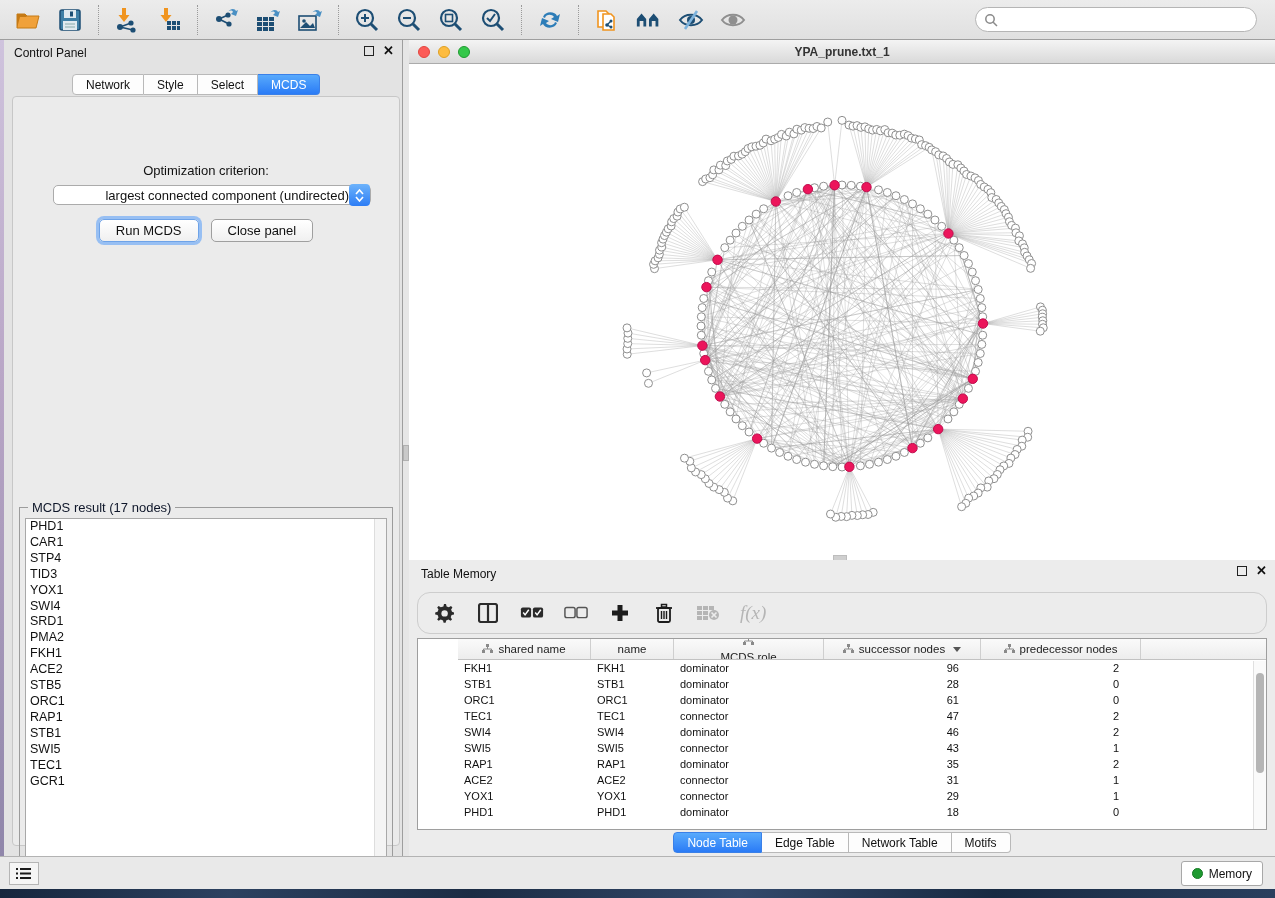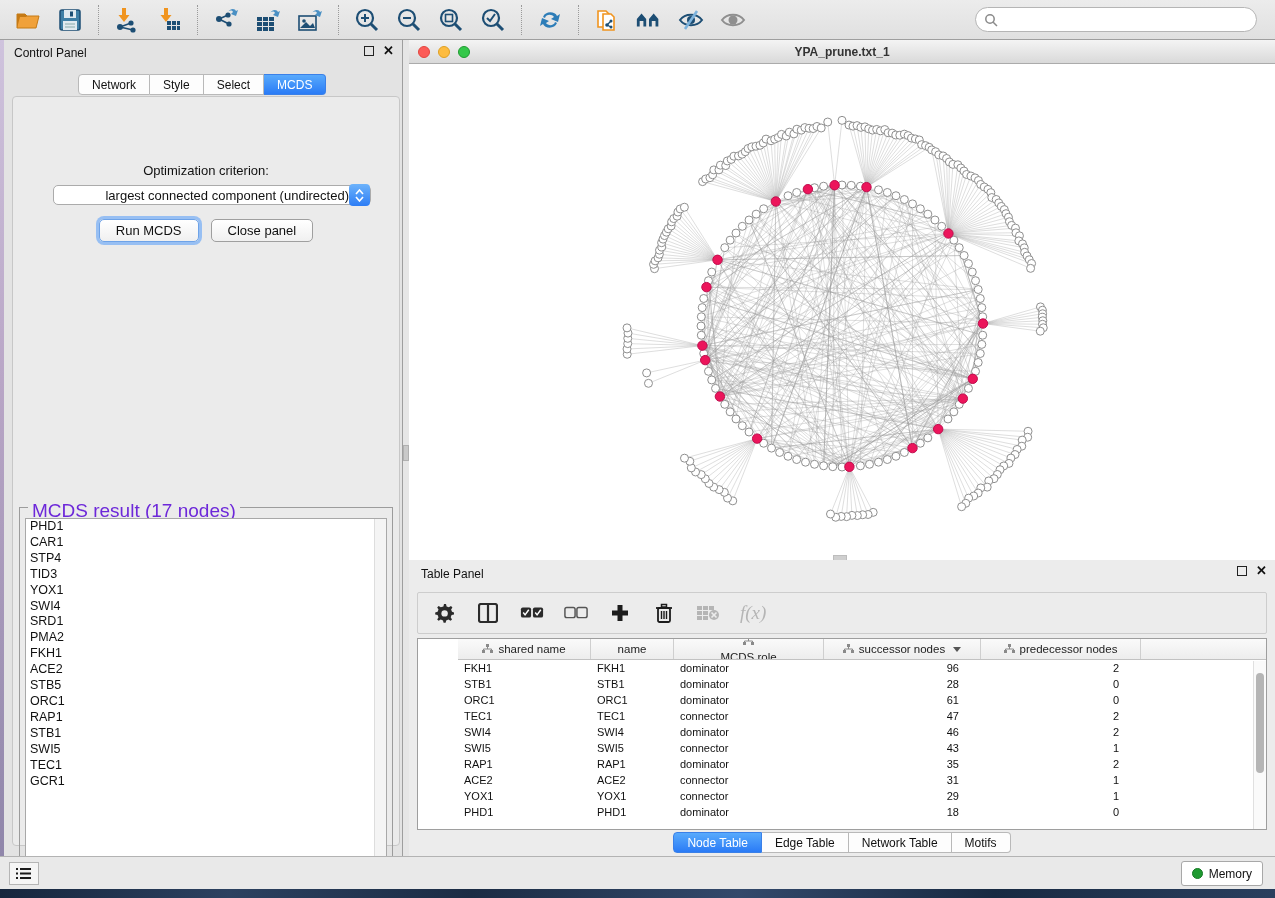--- a/index.html
+++ b/index.html
@@ -30,21 +30,21 @@
     background:#e3e3e3; border-right:1px solid #9e9e9e; }
   .cp-titlebar { position:relative; height:26px; display:flex; align-items:center; padding:0 10px; }
   .cp-title { font-size:12px; color:#111; }
   .panel-btns { position:absolute; right:8px; top:6px; display:flex; gap:9px; align-items:center; }
   .float-btn { width:10px; height:10px; border:1.5px solid #222; background:transparent; }
   .close-btn { font-size:13px; font-weight:bold; color:#111; line-height:10px; }
 
   .cp-inner { position:absolute; left:8px; top:56px; width:388px; height:750px;
     background:#ebebeb; border:1px solid #c7c7c7; border-radius:4px; }
 
-  .cp-tabs { position:absolute; left:74px; top:34px; display:flex; z-index:3; }
+  .cp-tabs { position:absolute; left:68px; top:34px; display:flex; z-index:3; }
   .cp-tab { height:21px; padding:0 13px; font-size:12px; display:flex; align-items:center;
     background:#fdfdfd; border:1px solid #b9b9b9; border-left:none; color:#111; }
   .cp-tab:first-child { border-left:1px solid #b9b9b9; border-radius:4px 0 0 4px; }
   .cp-tab:last-child { border-radius:0 4px 4px 0; }
   .cp-tab.selected { background:linear-gradient(#58aafc,#2a7bf6); color:#fff; border-color:#3a80e8; }
 
   .opt-label { position:absolute; left:0; top:66px; width:100%; text-align:center; font-size:13px; color:#111; }
   .dropdown { position:absolute; left:40px; top:88px; width:318px; height:20px; background:#fff;
     border:1px solid #ababab; border-radius:5px; display:flex; align-items:center;text-align:right; }
   .dropdown .dd-text { flex:1; font-size:13px; padding-left:8px; color:#111; white-space:nowrap; }
@@ -54,21 +54,21 @@
   .dd-stepper svg { display:block; }
 
   .cp-buttons { position:absolute; left:0; top:122px; width:100%; display:flex; justify-content:center; gap:12px; }
   .mac-btn { height:23px; padding:0 16px; background:linear-gradient(#ffffff,#f0f0f0);
     border:1px solid #9f9f9f; border-radius:5px; font-size:13px; color:#111; }
   .mac-btn.focused { box-shadow:0 0 0 3px rgba(82,155,250,.55); border-color:#6ea3e8; }
 
   .groupbox { position:absolute; left:6px; top:410px; width:374px; height:372px;
     border:1px solid #9c9c9c; }
   .groupbox-label { position:absolute; left:8px; top:-8px; background:#ebebeb; padding:0 4px;
-    font-size:19px; color:#6d28d9; }
+    font-size:13px; color:#0f172a; }
   .mcds-list { position:absolute; left:5px; top:10px; width:362px; height:354px; background:#fff;
     border:1px solid #a8a8a8; overflow:hidden; }
   .mcds-item { font-size:12.5px; line-height:15.9px; padding-left:4px; color:#111; }
   .mcds-scroll { position:absolute; right:0; top:0; width:12px; height:100%;
     background:#f4f4f4; border-left:1px solid #ddd; }
 
   
   .vsplit { position:absolute; left:403px; top:40px; width:6px; height:816px; background:#e6e6e6; }
   .vsplit .grip { position:absolute; left:0px; top:405px; width:6px; height:16px; background:#c9c9c9; border:1px solid #b0b0b0; }
   .hsplit-grip { position:absolute; left:833px; top:555px; width:14px; height:6px; background:#cfcfcf; border:1px solid #bdbdbd; }
@@ -83,21 +83,21 @@
   .light.yellow { background:#fdbc40; border:1px solid #dfa023; }
   .light.green { background:#34c84a; border:1px solid #1f9a31; }
   .net-title { font-size:12px; font-weight:bold; color:#333; }
   .net-canvas { position:relative; width:866px; height:495px; background:#fff; overflow:hidden; }
 
   
   .table-panel { position:absolute; left:409px; top:560px; width:866px; height:296px; background:#ececec; }
   .tp-titlebar { position:relative; height:28px; display:flex; align-items:center; padding:0 12px; }
   .tp-title { font-size:12px; color:#111; }
   .tp-toolbar { position:absolute; left:8px; top:32px; width:850px; height:42px; background:#ececec;
-    border:1px solid #cdcdcd; border-radius:2px; display:flex; align-items:center; gap:20px; padding:0 14px; }
+    border:1px solid #cdcdcd; border-radius:13px; display:flex; align-items:center; gap:20px; padding:0 14px; }
   .tp-toolbar .ticon { width:24px; height:24px; }
   .fx { font-family:"Liberation Serif", serif; font-style:italic; font-size:19px; color:#b5b5b5; }
 
   .table-wrap { position:absolute; left:8px; top:78px; width:850px; height:192px; background:#fff;
     border:1px solid #9e9e9e; overflow:hidden;padding-left:40px; }
   .thead { display:flex; height:21px; background:linear-gradient(#fafafa,#ededed);
     border-bottom:1px solid #c2c2c2; }
   .th { display:flex; align-items:center; justify-content:center; gap:5px; font-size:11.5px; color:#222;
     border-right:1px solid #cfcfcf; overflow:hidden; }
   .th .colicon { flex:0 0 auto; }
@@ -1178,21 +1178,21 @@
             <circle cx="293.37220230743856" cy="281.62340723536926" r="4.7" fill="#ec155b" stroke="#c00d4e" stroke-width="1"></circle>
           </g>
         </svg>
     </div>
   </div>
 
   <div class="hsplit-grip"></div>
 
   <div class="table-panel">
     <div class="tp-titlebar">
-      <span class="tp-title">Table Panel</span>
+      <span class="tp-title">Table Memory</span>
       <span class="panel-btns">
         <span class="float-btn"></span>
         <span class="close-btn">✕</span>
       </span>
     </div>
     <div class="tp-toolbar">
       <div class="ticon">
         <svg width="20" height="20" viewBox="0 0 20 20">
             <path d="M10 1 L12 1 L12.6 3.4 L14.8 4.3 L17 3 L18.4 4.4 L17.1 6.6 L18 8.8 L20 9.4 L20 11.4 L17.6 12 L16.7 14.2 L18 16.4 L16.6 17.8 L14.4 16.5 L12.2 17.4 L11.6 19.8 L9.6 19.8 L9 17.4 L6.8 16.5 L4.6 17.8 L3.2 16.4 L4.5 14.2 L3.6 12 L1.2 11.4 L1.2 9.4 L3.6 8.8 L4.5 6.6 L3.2 4.4 L4.6 3 L6.8 4.3 L9.4 3.4 Z" fill="#2b2b2b"></path>
             <circle cx="10.6" cy="10.4" r="3.2" fill="#ececec"></circle>

